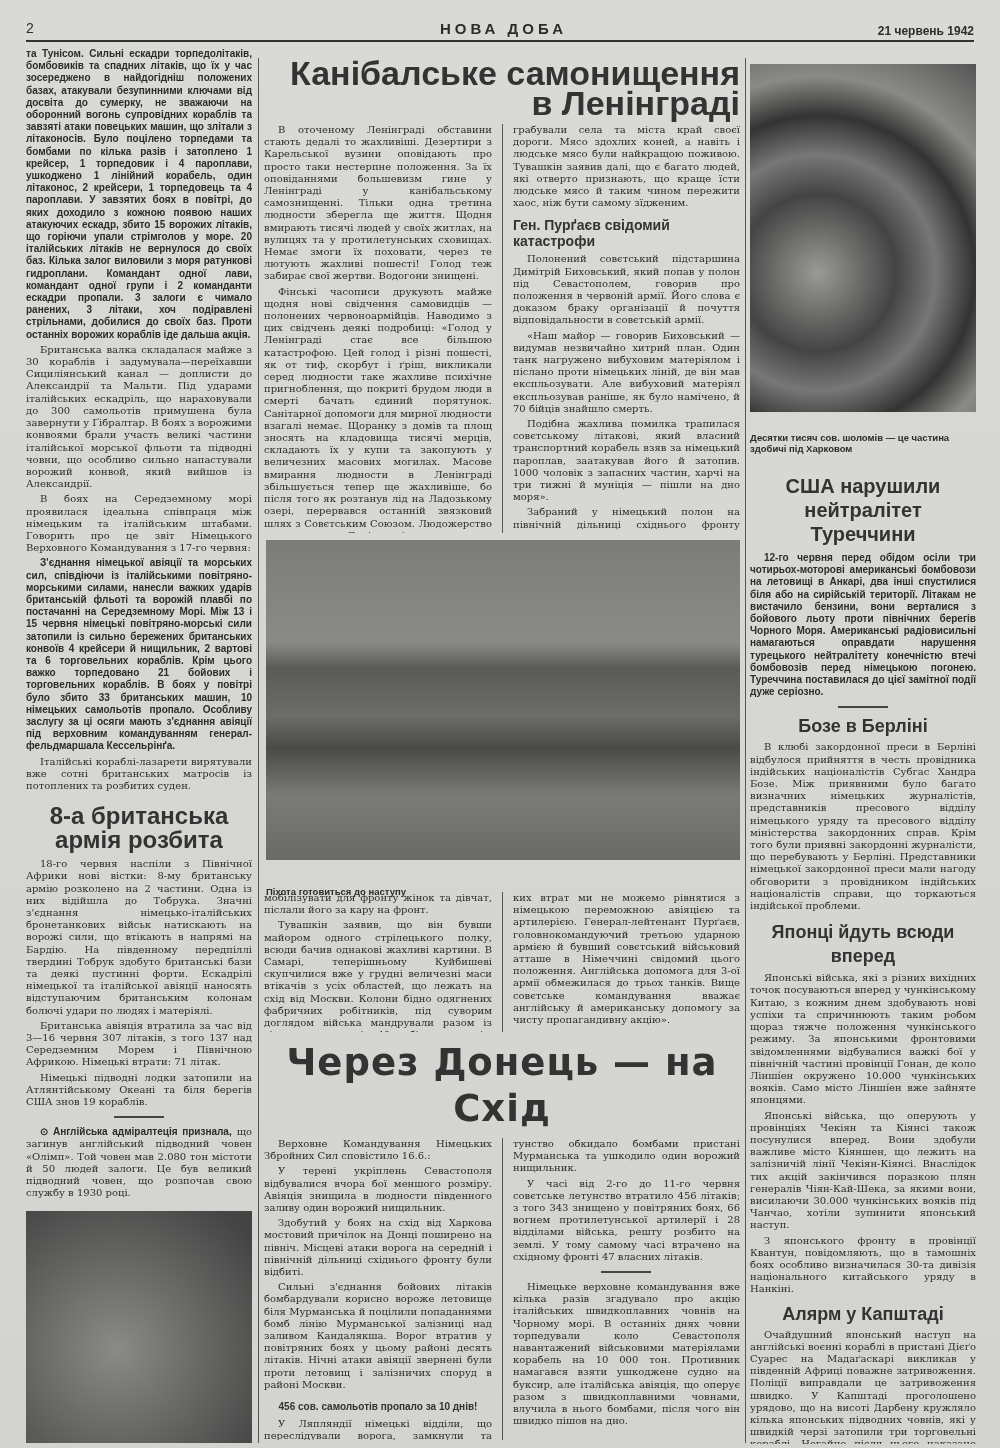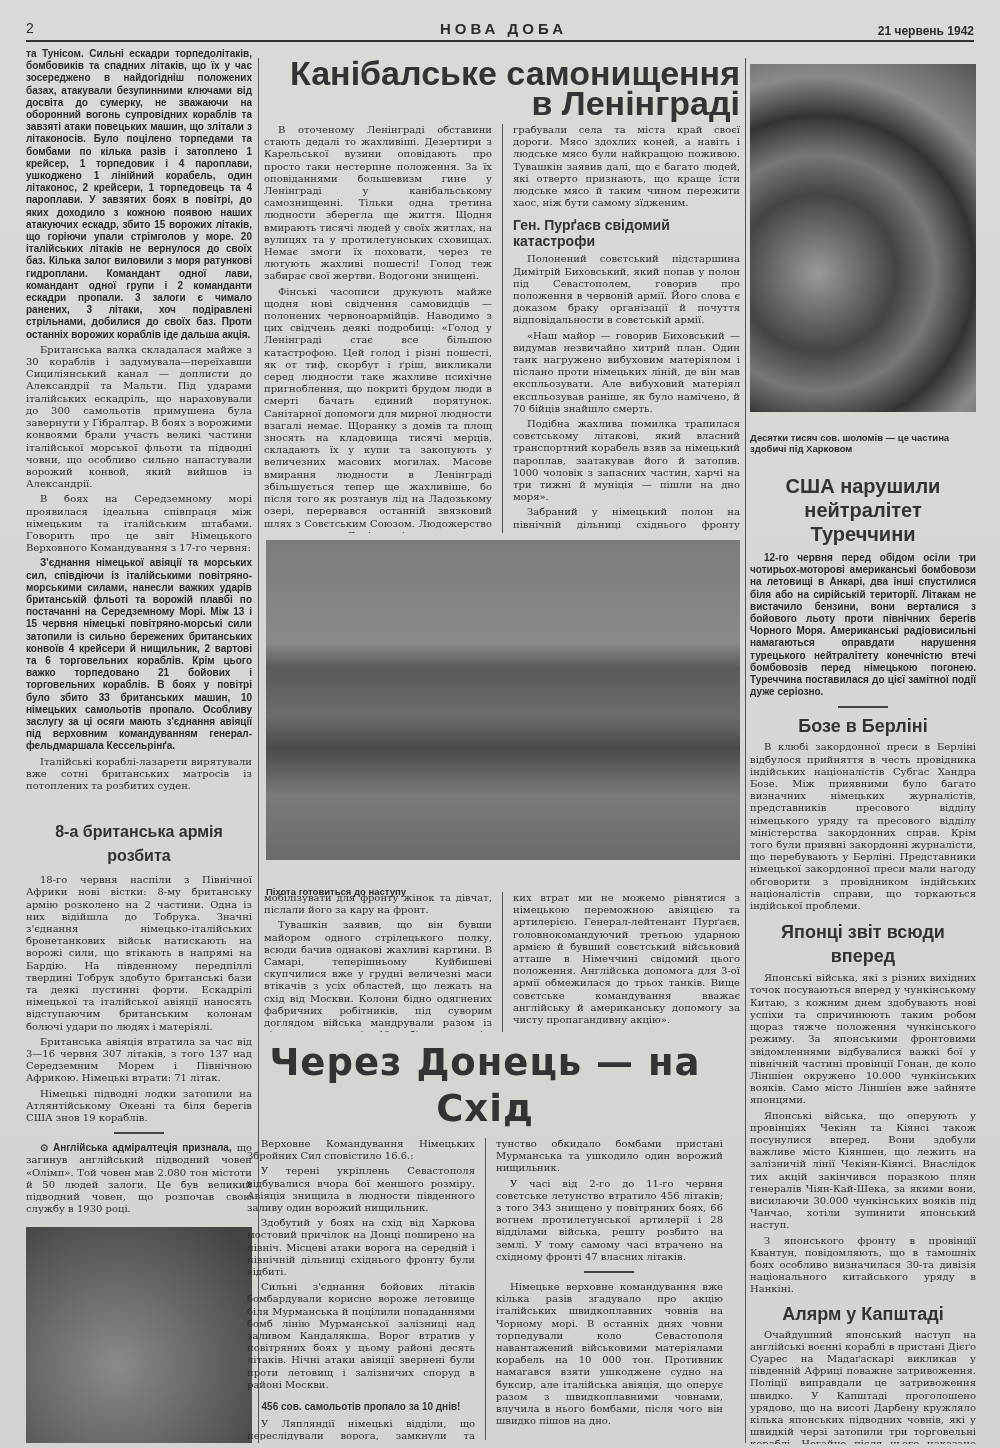--- a/index.html
+++ b/index.html
@@ -28,21 +28,21 @@
     <span class="mast">НОВА ДОБА</span>
     <span class="dt">21 червень 1942</span>
   </div>
 
   <div class="col" style="left:26px;top:48px;width:226px;height:1395px">
     <p class="b" style="text-indent:0">та Тунісом. Сильні ескадри торпедолітаків, бомбовиків та спадних літаків, що їх у час зосереджено в найдогідніш положених базах, атакували безупинними ключами від досвіта до сумерку, не зважаючи на оборонний вогонь супровідних кораблів та завзяті атаки повецьких машин, що злітали з літаконосів. Було поцілено торпедами та бомбами по кілька разів і затоплено 1 крейсер, 1 торпедовик і 4 пароплави, ушкоджено 1 лінійний корабель, один літаконос, 2 крейсери, 1 торпедовець та 4 пароплави. У завзятих боях в повітрі, до яких доходило з кожною появою наших атакуючих ескадр, збито 15 ворожих літаків, що горіючи упали стрімголов у море. 20 італійських літаків не вернулося до своїх баз. Кілька залог виловили з моря ратункові гидроплани. Командант одної лави, командант одної групи і 2 команданти ескадри пропали. 3 залоги є чимало ранених, 3 літаки, хоч подіравлені стрільнами, добилися до своїх баз. Проти останніх ворожих кораблів іде дальша акція.</p>
     <p>Британська валка складалася майже з 30 кораблів і задумувала—переїхавши Сициліянський канал — доплисти до Александрії та Мальти. Під ударами італійських ескадріль, що нараховували до 300 самольотів примушена була завернути у Ґібралтар. В боях з ворожими конвоями брали участь великі частини італійської морської фльоти та підводні човни, що особливо сильно напастували ворожий конвой, який вийшов із Александрії.</p>
     <p>В боях на Середземному морі проявилася ідеальна співпраця між німецьким та італійським штабами. Говорить про це звіт Німецького Верховного Командування з 17-го червня:</p>
     <p class="b">З'єднання німецької авіяції та морських сил, співдіючи із італійськими повітряно-морськими силами, нанесли важких ударів британській фльоті та ворожій плавбі по постачанні на Середземному Морі. Між 13 і 15 червня німецькі повітряно-морські сили затопили із сильно бережених британських конвоїв 4 крейсери й нищильник, 2 вартові та 6 торговельних кораблів. Крім цього важко торпедовано 21 бойових і торговельних кораблів. В боях у повітрі було збито 33 британських машин, 10 німецьких самольотів пропало. Особливу заслугу за ці осяги мають з'єднання авіяції під верховним командуванням генерал-фельдмаршала Кессельрінґа.</p>
     <p>Італійські кораблі-лазарети вирятували вже сотні британських матросів із потоплених та розбитих суден.</p>
-    <h2 style="font-size:16px;line-height:24px;margin:28px 0 6px">8-а британська армія розбита</h2>
+    <h2 style="font-size:24px;line-height:24px;margin:12px 0 6px">8-а британська армія розбита</h2>
     <p>18-го червня наспіли з Північної Африки нові вістки: 8-му британську армію розколено на 2 частини. Одна із них відійшла до Тобрука. Значні з'єднання німецько-італійських бронетанкових військ натискають на ворожі сили, що втікають в напрямі на Бардію. На південному передпіллі твердині Тобрук здобуто британські бази та деякі пустинні форти. Ескадрілі німецької та італійської авіяції наносять відступаючим британським колонам болючі удари по людях і матеріялі.</p>
     <p>Британська авіяція втратила за час від 3—16 червня 307 літаків, з того 137 над Середземним Морем і Північною Африкою. Німецькі втрати: 71 літак.</p>
     <p>Німецькі підводні лодки затопили на Атлянтійському Океані та біля берегів США знов 19 кораблів.</p>
     <div class="short"></div>
     <p><b style="font-family:'Liberation Sans',sans-serif">⊙ Англійська адміралтеція призналa,</b><span> що загинув англійський підводний човен «Олімп». Той човен мав 2.080 тон містоти й 50 людей залоги. Це був великий підводний човен, що розпочав свою службу в 1930 році.</span></p>
     <div class="photo" style="height:345px;margin-top:12px;background:radial-gradient(circle at 40% 40%,#8a8a86,#444 70%)"></div>
 
   </div>
 
   <div class="vrule" style="left:258px;top:58px;height:1385px"></div>
@@ -74,21 +74,21 @@
     <div style="width:233px">
       <p style="text-indent:0">мобілізувати для фронту жінок та дівчат, післали його за кару на фронт.</p>
       <p>Тувашкін заявив, що він бувши майором одного стрілецького полку, всюди бачив однакові жахливі картини. В Самарі, теперішньому Куйбишеві скупчилися вже у грудні величезні маси втікачів з усіх областей, що лежать на схід від Москви. Колони бідно одягнених фабричних робітників, під суворим доглядом війська мандрували разом із сімями при морозі у 40 та більше ступнів. Про харчі нікому було подбати. Втікачі жили з того, що</p>
     </div>
     <div style="width:1px;background:#555"></div>
     <div style="width:232px">
       <p style="text-indent:0">ких втрат ми не можемо рівнятися з німецькою переможною авіяцією та артилерією. Генерал-лейтенант Пурґаєв, головнокомандуючий третьою ударною армією й бувший совєтський військовий атташе в Німеччині свідомий цього положення. Англійська допомога для 3-ої армії обмежилася до трьох танків. Вище совєтське командування вважає англійську й американську допомогу за чисту пропагандивну акцію».</p>
     </div>
   </div>
 
-  <div class="col" style="left:247px;top:1040px;width:476px;height:400px">
+  <div class="col" style="left:264px;top:1040px;width:476px;height:400px">
     <h2 style="font-family:'DejaVu Sans',sans-serif;font-size:37px;line-height:46px;letter-spacing:1px">Через Донець — на Схід</h2>
     <div style="display:flex;gap:10px;margin-top:6px">
       <div style="width:233px">
         <p>Верховне Командування Німецьких Збройних Сил сповістило 16.6.:</p>
         <p>У терені укріплень Севастополя відбувалися вчора бої меншого розміру. Авіяція знищила в людности південного заливу один ворожий нищильник.</p>
         <p>Здобутий у боях на схід від Харкова мостовий причілок на Донці поширено на північ. Місцеві атаки ворога на середній і північній дільниці східнього фронту були відбиті.</p>
         <p>Сильні з'єднання бойових літаків бомбардували корисно вороже летовище біля Мурманська й поцілили попаданнями бомб лінію Мурманської залізниці над заливом Кандалякша. Ворог втратив у повітряних боях у цьому районі десять літаків. Нічні атаки авіяції звернені були проти летовищ і залізничих споруд в районі Москви.</p>
         <h2 style="font-size:10px;line-height:15px;margin:8px 0 4px">456 сов. самольотів пропало за 10 днів!</h2>
         <p>У Ляпляндії німецькі відділи, що переслідували ворога, замкнули та знищили більші його сили у бездоріжному, покритому пущею терені. На далекій півночі ле-</p>
       </div>
@@ -105,21 +105,21 @@
   <div class="vrule" style="left:745px;top:58px;height:1385px"></div>
 
   <div class="col" style="left:750px;top:64px;width:226px;height:1380px">
     <div class="photo" style="height:348px;background:radial-gradient(circle at 30% 60%,#9a9a96 0,#444 30%,#777 45%,#333 60%,#8a8a86 75%,#555 100%)"></div>
     <div class="cap">Десятки тисяч сов. шоломів — це частина здобичі під Харковом</div>
     <h2 style="font-size:20px;line-height:24px;margin:12px 0 6px">США нарушили нейтралітет Туреччини</h2>
     <p class="b">12-го червня перед обідом осіли три чотирьох-моторові американські бомбовози на летовищі в Анкарі, два інші спустилися біля або на сирійській території. Літакам не вистачило бензини, вони верталися з бойового льоту проти північних берегів Чорного Моря. Американські радіовисильні намагаються оправдати нарушення турецького нейтралітету конечністю втечі бомбовозів перед німецькою погонею. Туреччина поставилася до цієї замітної події дуже серіозно.</p>
     <div class="short"></div>
     <h2 style="font-size:18px;margin:6px 0 4px">Бозе в Берліні</h2>
     <p>В клюбі закордонної преси в Берліні відбулося прийняття в честь провідника індійських націоналістів Субгас Хандра Бозе. Між приявними було багато визначних німецьких журналістів, представників пресового відділу німецького уряду та пресового відділу міністерства закордонних справ. Крім того були приявні закордонні журналісти, що перебувають у Берліні. Представники німецької закордонної преси мали нагоду обговорити з провідником індійських націоналістів справи, що торкаються індійської проблеми.</p>
-    <h2 style="font-size:18px;line-height:24px;margin:8px 0 4px">Японці звіт всюди вперед</h2>
+    <h2 style="font-size:18px;line-height:24px;margin:8px 0 4px">Японці йдуть всюди вперед</h2>
     <p>Японські війська, які з різних вихідних точок посуваються вперед у чункінському Китаю, з кожним днем здобувають нові успіхи та спричинюють таким робом щораз тяжче положення чункінського режиму. За японськими фронтовими звідомленнями відбувалися важкі бої у північній частині провінції Гонан, де коло Лінші́ен окружено 10.000 чункінських вояків. Само місто Лінші́ен вже зайняте японцями.</p>
     <p>Японські війська, що оперують у провінціях Чекіян та Кіянсі також посунулися вперед. Вони здобули важливе місто Кіяншен, що лежить на залізничій лінії Чекіян-Кіянсі. Внаслідок тих акцій закінчився поразкою плян генералів Чіян-Кай-Шека, за якими вони, висилаючи 30.000 чункінських вояків під Чанчао, хотіли зупинити японський наступ.</p>
     <p>З японського фронту в провінції Квантун, повідомляють, що в тамошніх боях особливо визначилася 30-та дивізія національного китайського уряду в Нанкіні.</p>
     <h2 style="font-size:18px;margin:8px 0 4px">Алярм у Капштаді</h2>
     <p>Очайдушний японський наступ на англійські воєнні кораблі в пристані Дієґо Суарес на Мадаґаскарі викликав у південній Африці поважне затривоження. Поліції виправдали це затривоження швидко. У Капштаді проголошено урядово, що на висоті Дарбену кружляло кілька японських підводних човнів, які у швидкій черзі затопили три торговельні кораблі. Негайно після цього наказано для міста Дарбену та для цілої прибережної смуги на 70 км у глибину країни затемнення. Дарбен й околиця є в постійному алярмовому стані, а всіх моряків з кораблів що находяться у пристані, відкликано негайно на палубу.</p>
   </div>
 
 </div>
 
 </body></html>

